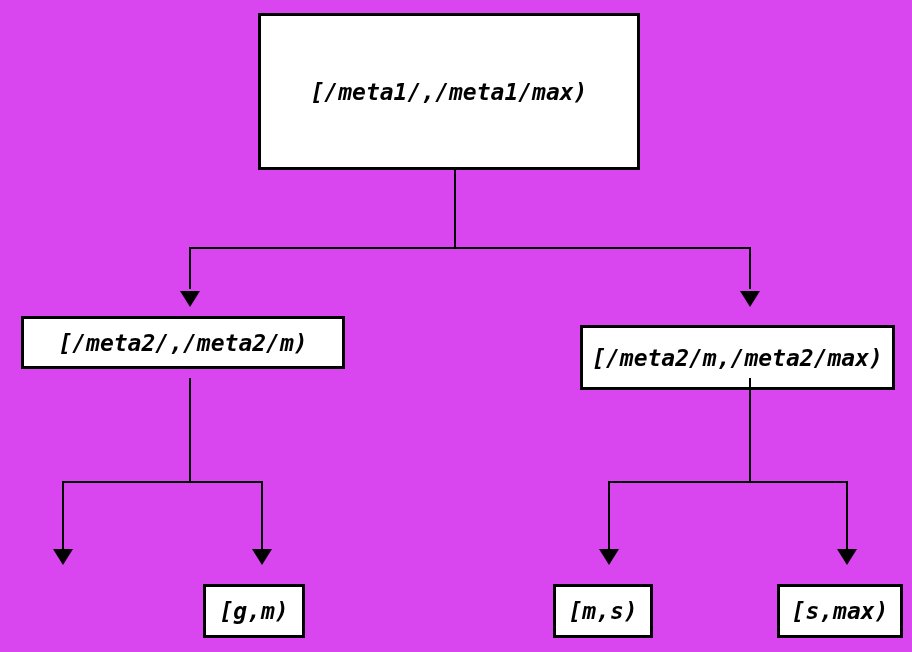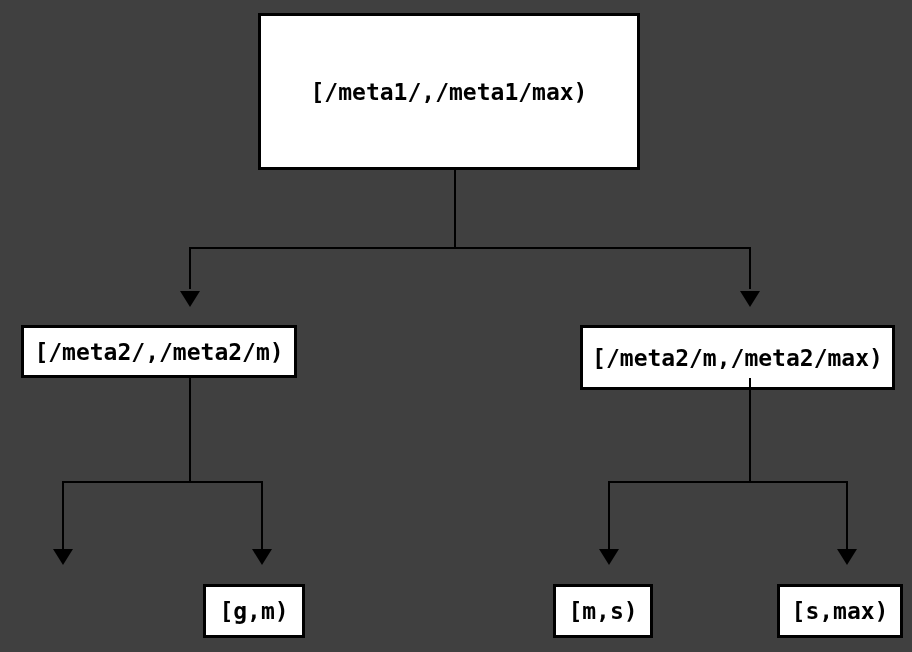--- a/index.html
+++ b/index.html
@@ -4,22 +4,23 @@
 <style>
   html, body {
     margin: 0;
     padding: 0;
     background: #ffffff;
   }
   .canvas {
     position: relative;
     width: 912px;
     height: 652px;
-    background: #404040;
+    background: #d946ef;
     font-family: "DejaVu Sans Mono", "Liberation Mono", monospace;
+    font-style: italic;
   }
   .node {
     position: absolute;
     box-sizing: border-box;
     border: 3px solid #000000;
     background: #ffffff;
     display: flex;
     align-items: center;
     justify-content: center;
   }
@@ -39,21 +40,21 @@
     position: absolute;
     width: 0;
     height: 0;
     border-left: 10px solid transparent;
     border-right: 10px solid transparent;
     border-top: 16px solid #000000;
   }
 
   
   .node-root    { left: 258px; top: 13px;  width: 382px; height: 157px; }
-  .node-l2left  { left: 21px;  top: 325px; width: 276px; height: 53px; }
+  .node-l2left  { left: 21px;  top: 316px; width: 324px; height: 53px; }
   .node-l2right { left: 580px; top: 325px; width: 315px; height: 65px; }
   .node-leaf1   { left: 8px;   top: 584px; width: 102px; height: 54px; }
   .node-leaf2   { left: 203px; top: 584px; width: 102px; height: 54px; }
   .node-leaf3   { left: 553px; top: 584px; width: 100px; height: 54px; }
   .node-leaf4   { left: 777px; top: 584px; width: 126px; height: 54px; }
 
   
   .lineA-stem  { left: 454px; top: 170px; width: 2px;   height: 77px; }
   .lineA-bar   { left: 189px; top: 247px; width: 562px; height: 2px; }
   .lineA-dropL { left: 189px; top: 247px; width: 2px;   height: 42px; }

